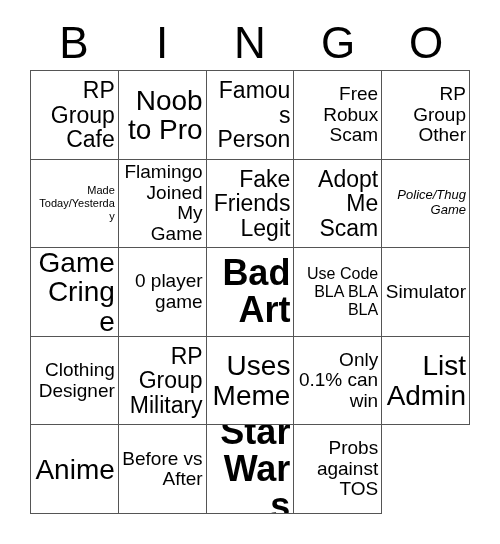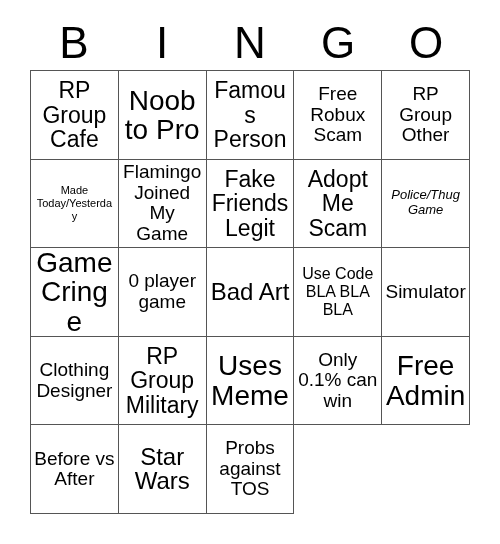--- a/index.html
+++ b/index.html
@@ -53,40 +53,40 @@
     grid-template-rows: repeat(5, 1fr);
     background: #ffffff;
   }
   .cell {
     box-sizing: border-box;
     border-right: 1px solid #555555;
     border-bottom: 1px solid #555555;
     display: flex;
     align-items: center;
     justify-content: center;
-    text-align: center;
+    text-align: right;
     padding: 1px 3px;
     background: #ffffff;
     overflow: hidden;
   }
   .cell-text {
     display: block;
     width: 100%;
     line-height: 1.06;
     word-wrap: break-word;
     hyphens: none;
   }
   
   .fs-xxs .cell-text { font-size: 11px; line-height: 1.2; }
   .fs-xs  .cell-text { font-size: 13px;  line-height: 1.15; font-style: italic; }
   .fs-s   .cell-text { font-size: 16px;  line-height: 1.12; }
   .fs-m   .cell-text { font-size: 19px;  line-height: 1.08; }
   .fs-l   .cell-text { font-size: 23px;  line-height: 1.06; }
   .fs-xl  .cell-text { font-size: 28px;  line-height: 1.04; }
-  .fs-xxl .cell-text { font-size: 24px;  line-height: 1.02; }
+  .fs-xxl .cell-text { font-size: 36px;  line-height: 1.02; font-weight: bold; }
 </style>
 </head>
 <body>
 
 <div id="card">
 
   <div id="header-row">
       <div class="header-letter">B</div>
       <div class="header-letter">I</div>
       <div class="header-letter">N</div>
@@ -146,21 +146,24 @@
       <div class="cell fs-l">
         <span class="cell-text">RP Group Military</span>
       </div>
       <div class="cell fs-xl">
         <span class="cell-text">Uses Meme</span>
       </div>
       <div class="cell fs-m">
         <span class="cell-text">Only 0.1% can win</span>
       </div>
       <div class="cell fs-xl">
-        <span class="cell-text">Free Admin</span>
+        <span class="cell-text">List Admin</span>
+      </div>
+      <div class="cell fs-xl">
+        <span class="cell-text">Anime</span>
       </div>
       <div class="cell fs-m">
         <span class="cell-text">Before vs After</span>
       </div>
       <div class="cell fs-xxl">
         <span class="cell-text">Star Wars</span>
       </div>
       <div class="cell fs-m">
         <span class="cell-text">Probs against TOS</span>
       </div>

